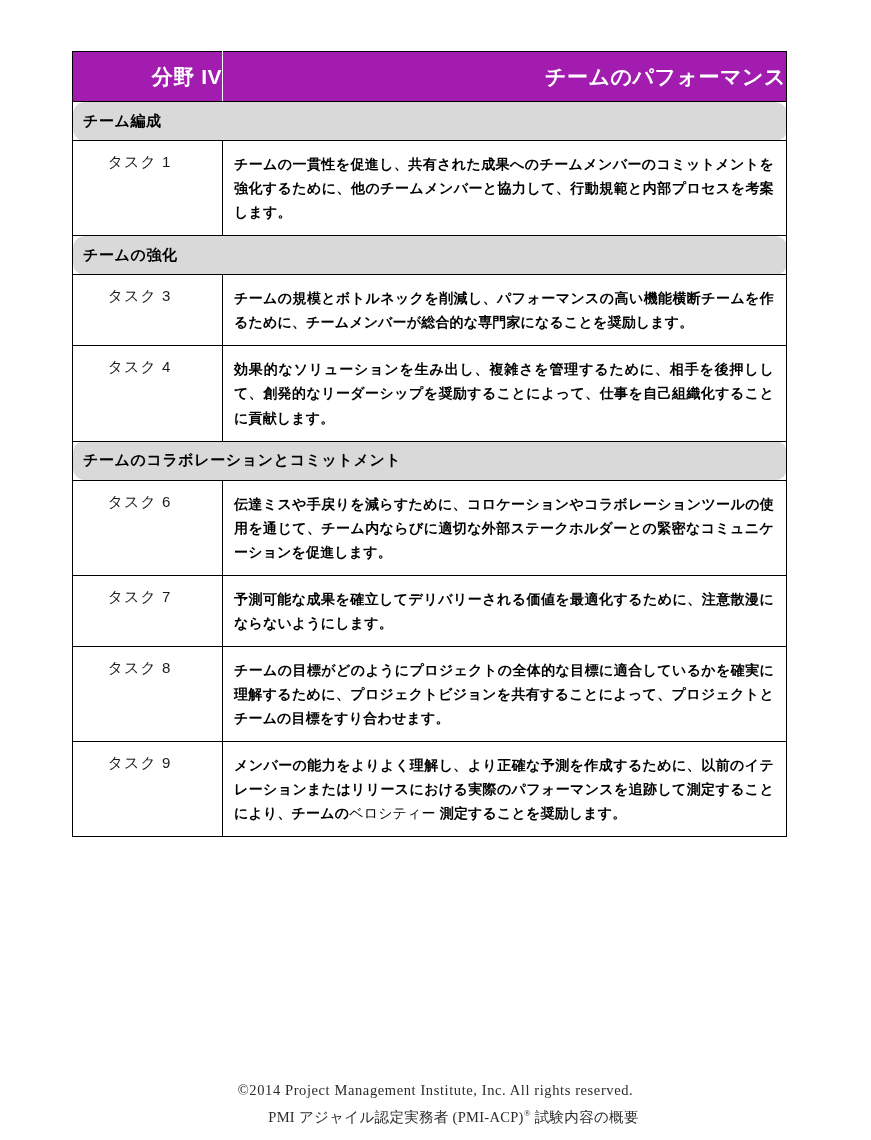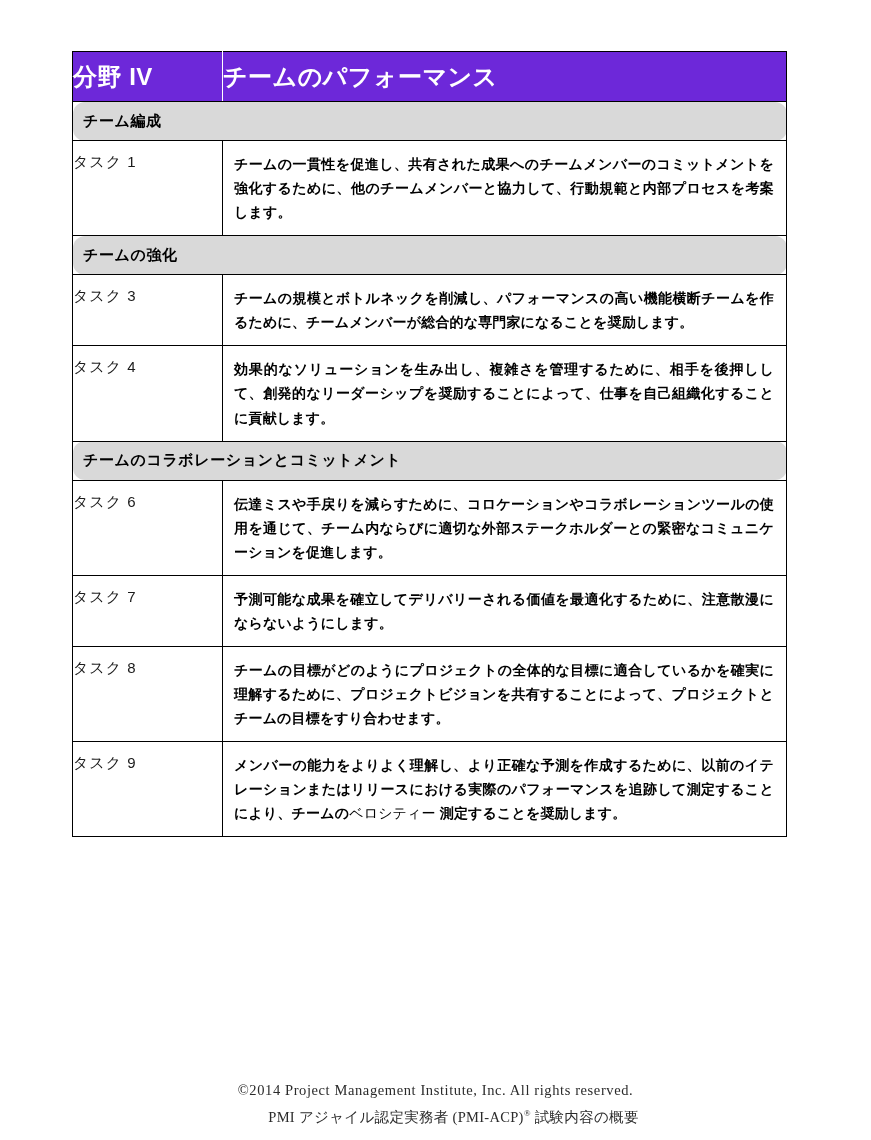--- a/index.html
+++ b/index.html
@@ -33,27 +33,27 @@
     table-layout: fixed;
   }
   .doc-table td {
     border: 1px solid #000000;
     vertical-align: top;
     padding: 0;
   }
 
   
   .hdr-row td {
-    background: #6d28d9;
+    background: #a21caf;
     color: #ffffff;
-    text-align: left;
+    text-align: right;
     vertical-align: middle;
     height: 49px;
     font-weight: bold;
-    font-size: 24px;
+    font-size: 21px;
     letter-spacing: 0.5px;
     border-color: #000000;
   }
   .hdr-domain {
     width: 150px;
     border-right: 1px solid #ffffff !important;
   }
   .hdr-title {
     font-size: 20px;
   }
@@ -66,20 +66,21 @@
     font-weight: bold;
     font-size: 15px;
     padding-left: 10px;
     letter-spacing: 0.6px;
     border-radius: 12px;
   }
 
   
   .task-row .task-label {
     width: 150px;
+    text-align: center;
     font-size: 15px;
     padding: 12px 16px 10px 0;
     letter-spacing: 1px;
     color: #1a1a1a;
     font-weight: normal;
   }
   .task-row .task-body {
     font-size: 14px;
     font-weight: bold;
     line-height: 1.72;

